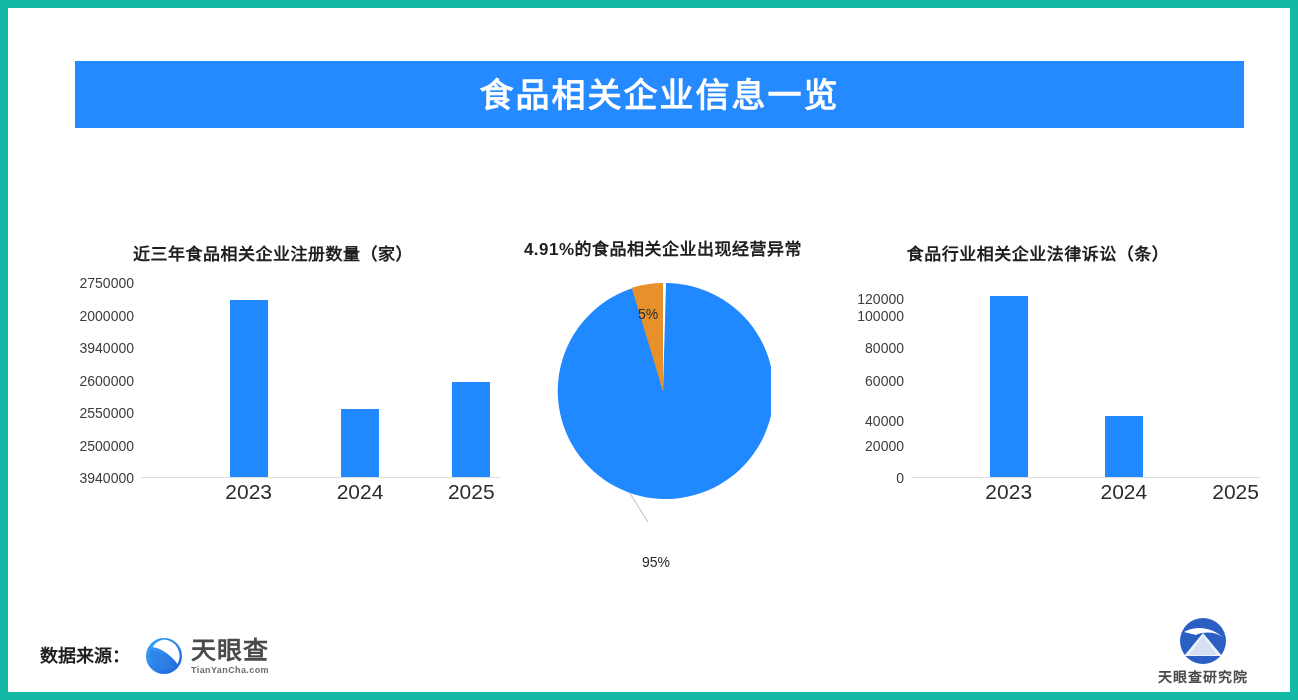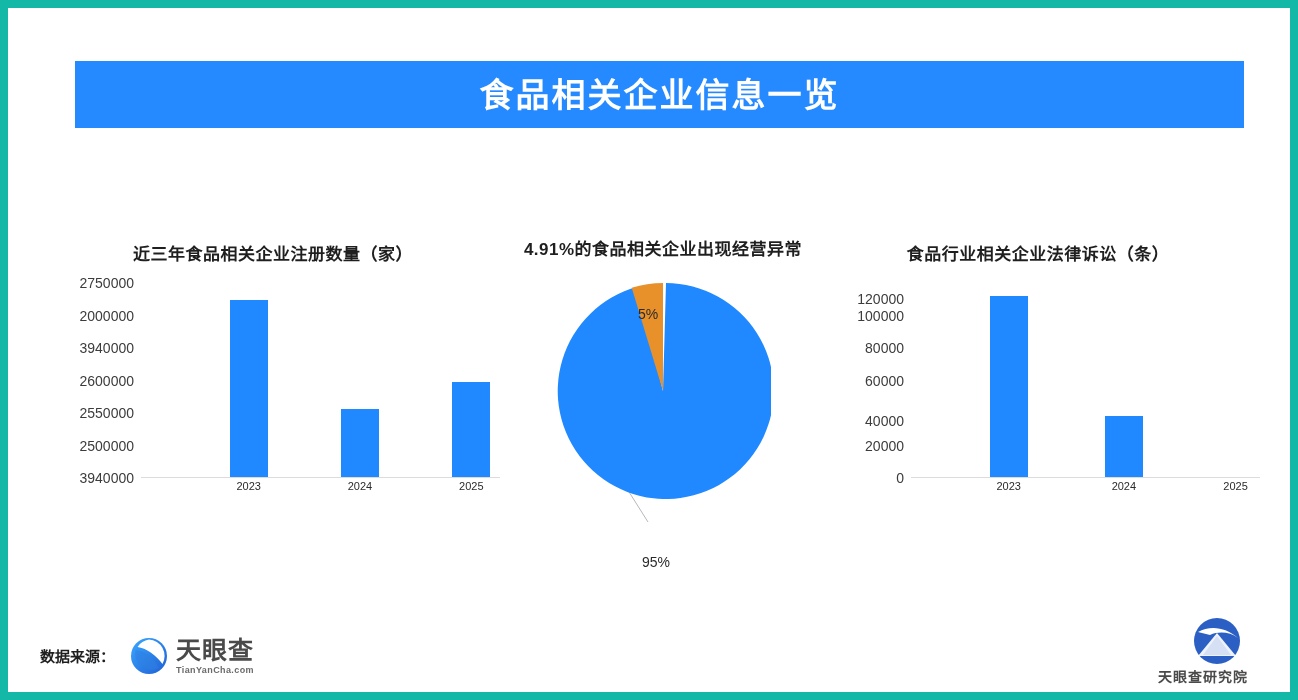--- a/index.html
+++ b/index.html
@@ -114,21 +114,21 @@
   .x-labels {
     position: absolute;
     left: 103px;
     right: 8px;
     top: 203px;
     height: 30px;
   }
   .x-label {
     position: absolute;
     transform: translateX(-50%);
-    font-size: 11px;
+    font-size: 21px;
     color: #2b2b2b;
     line-height: 1;
     white-space: nowrap;
   }
 
   
   .pie-wrap {
     position: absolute;
     left: 0;
     top: 60px;
@@ -171,21 +171,21 @@
 
   
   .footer-left {
     position: absolute;
     left: 32px;
     top: 628px;
     display: flex;
     align-items: center;
   }
   .source-label {
-    font-size: 15px;
+    font-size: 18px;
     font-weight: bold;
     color: #1f1f1f;
     line-height: 1;
     white-space: nowrap;
   }
   .tyc-logo {
     display: flex;
     align-items: center;
     margin-left: 14px;
   }
@@ -209,21 +209,21 @@
     letter-spacing: 0.4px;
     margin-top: 3px;
     line-height: 1;
   }
   .footer-right {
     position: absolute;
     right: 42px;
     top: 608px;
     display: flex;
     flex-direction: column;
-    align-items: flex-end;
+    align-items: center;
   }
   .inst-name {
     font-size: 14px;
     font-weight: bold;
     color: #4a4a4a;
     letter-spacing: 1px;
     margin-top: 4px;
     line-height: 1;
     white-space: nowrap;
   }

